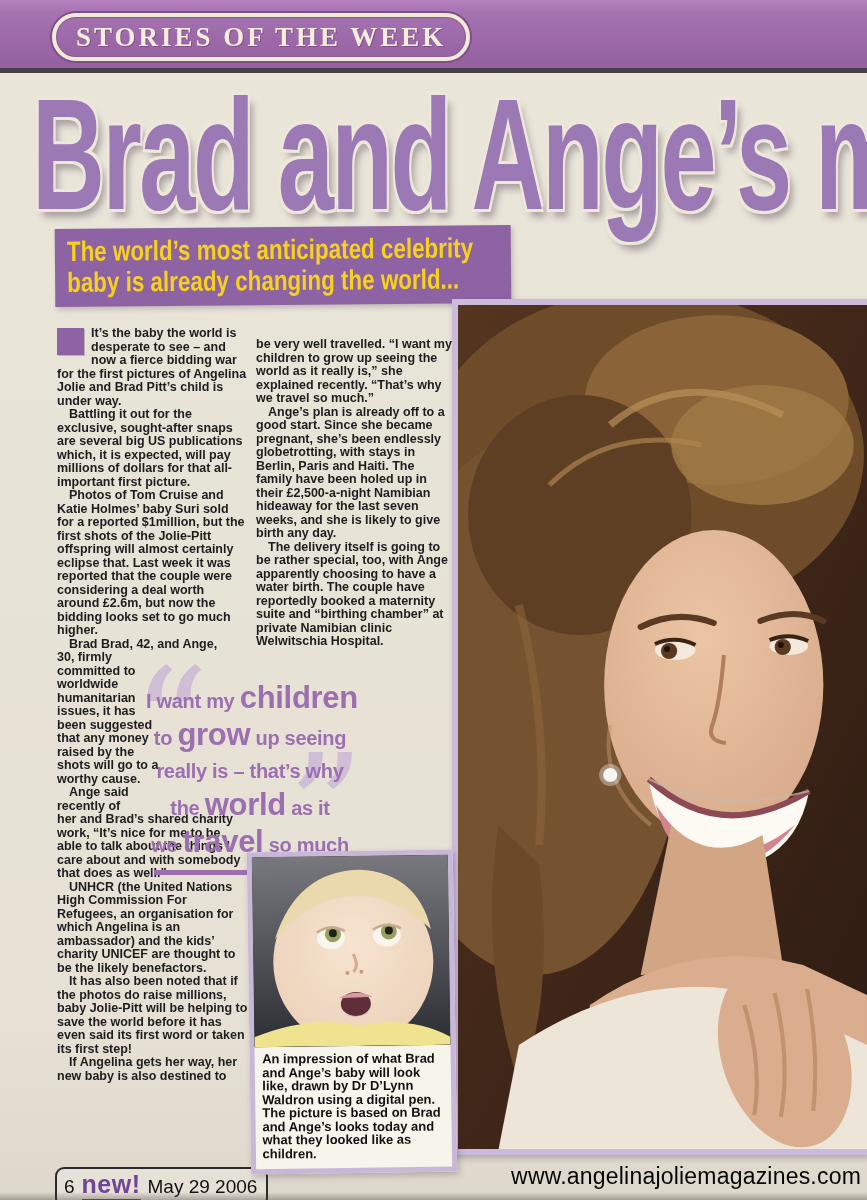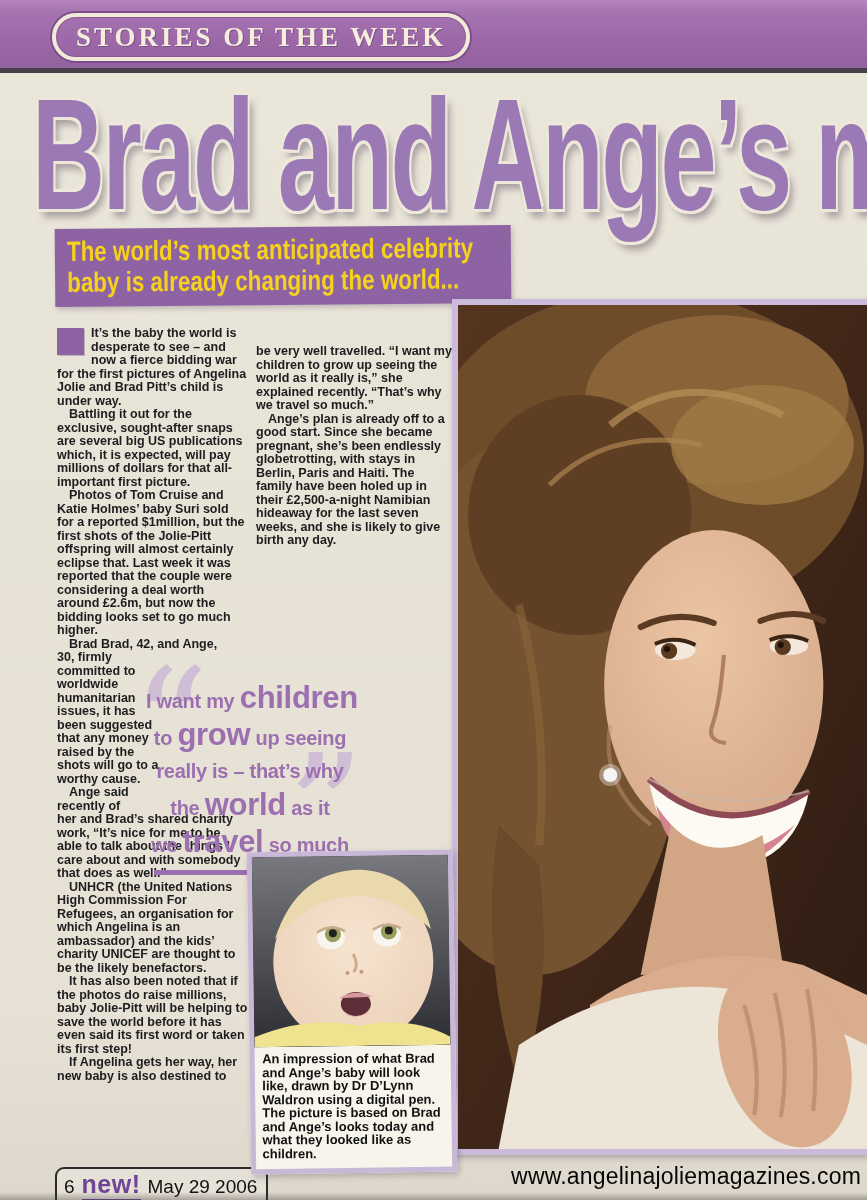--- a/index.html
+++ b/index.html
@@ -30,21 +30,21 @@
   
   .standfirst{position:absolute;left:55px;top:227px;width:456px;height:78px;
               background:#8d63a4;transform:rotate(-0.5deg);
               box-shadow:2px 3px 5px rgba(80,60,90,0.25);padding:7px 0 0 12px;box-sizing:border-box;}
   .standfirst .sf-line{color:#f6d11d;font-weight:bold;font-size:28px;line-height:31px;
               transform:scaleX(0.80);transform-origin:left center;white-space:nowrap;}
 
   
   .col{position:absolute;font-size:12.5px;line-height:13.5px;color:#1d1d1f;text-align:left;font-weight:bold;}
   .col1{left:57px;top:327px;width:191px;}
-  .col2{left:256px;top:345px;width:197px;}
+  .col2{left:256px;top:338px;width:197px;}
   .para{margin:0;}
   .para.ind{text-indent:12px;}
   .narrow{width:103px;}
   .narrow-right{width:98px;margin-left:99px;}
   .drop-square{float:left;width:27px;height:27px;background:#8d63a4;margin:1px 7px 0 0;
                box-shadow:1px 1px 0 rgba(90,60,100,.3);}
 
   
   .pull-quote{position:absolute;left:146px;top:681px;width:208px;text-align:center;z-index:3;}
   .pq-glyph{position:absolute;font-family:"DejaVu Serif",serif;color:#c7b2d6;z-index:0;
@@ -119,20 +119,21 @@
         <p class="para ind">UNHCR (the United Nations High Commission For Refugees, an organisation for which Angelina is an ambassador) and the kids’ charity UNICEF are thought to be the likely benefactors.</p>
         <p class="para ind">It has also been noted that if the photos do raise millions, baby Jolie-Pitt will be helping to save the world before it has even said its first word or taken its first step!</p>
         <p class="para ind">If Angelina gets her way, her new baby is also destined to</p>
       </div>
   </div>
 
   <div class="col col2">
     <div>
         <p class="para">be very well travelled. “I want my children to grow up seeing the world as it really is,” she explained recently. “That’s why we travel so much.”</p>
         <p class="para ind">Ange’s plan is already off to a good start. Since she became pregnant, she’s been endlessly globetrotting, with stays in Berlin, Paris and Haiti. The family have been holed up in their £2,500-a-night Namibian hideaway for the last seven weeks, and she is likely to give birth any day.</p>
+        <p class="para ind">The delivery itself is going to be rather special, too, with Ange apparently choosing to have a water birth. The couple have reportedly booked a maternity suite and “birthing chamber” at private Namibian clinic Welwitschia Hospital.</p>
       </div>
   </div>
 
   <div class="pull-quote">
     <span class="pq-glyph pq-open">“</span>
     <span class="pq-glyph pq-close">”</span>
     <div class="pq-lines">
         <div class="pq-line"><span>I want my </span><span class="pq-big">children</span></div>
         <div class="pq-line"><span>to </span><span class="pq-big">grow</span><span> up seeing</span></div>
         <div class="pq-line"><span>really is – that’s why</span></div>

